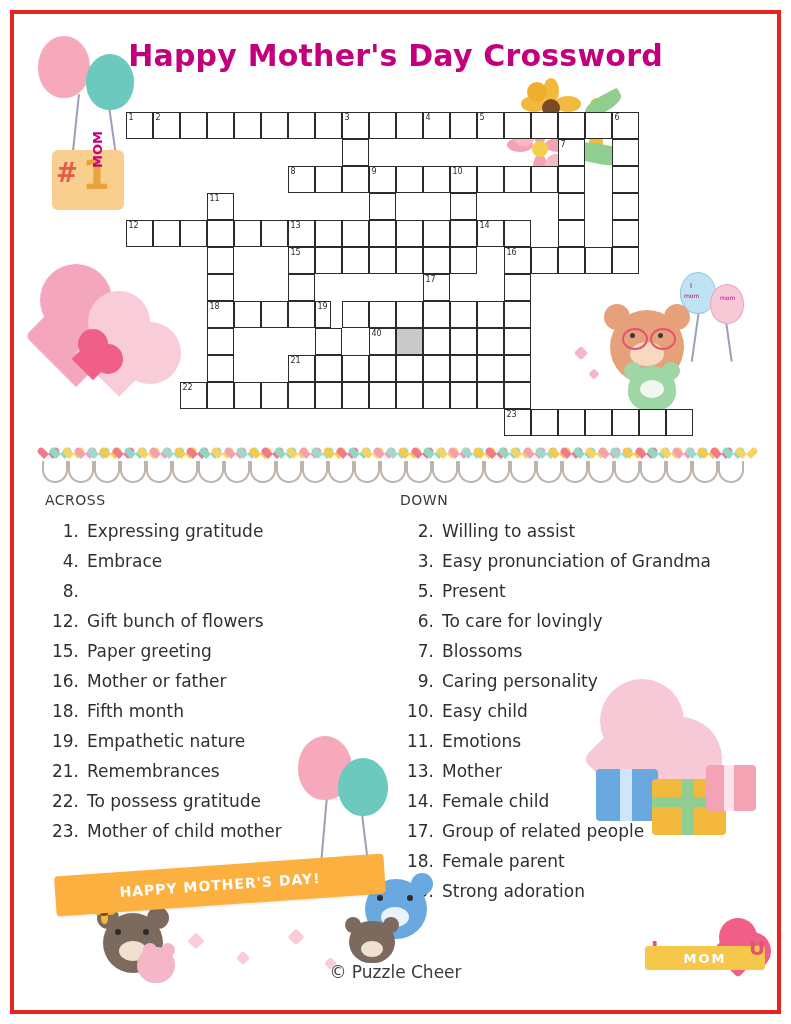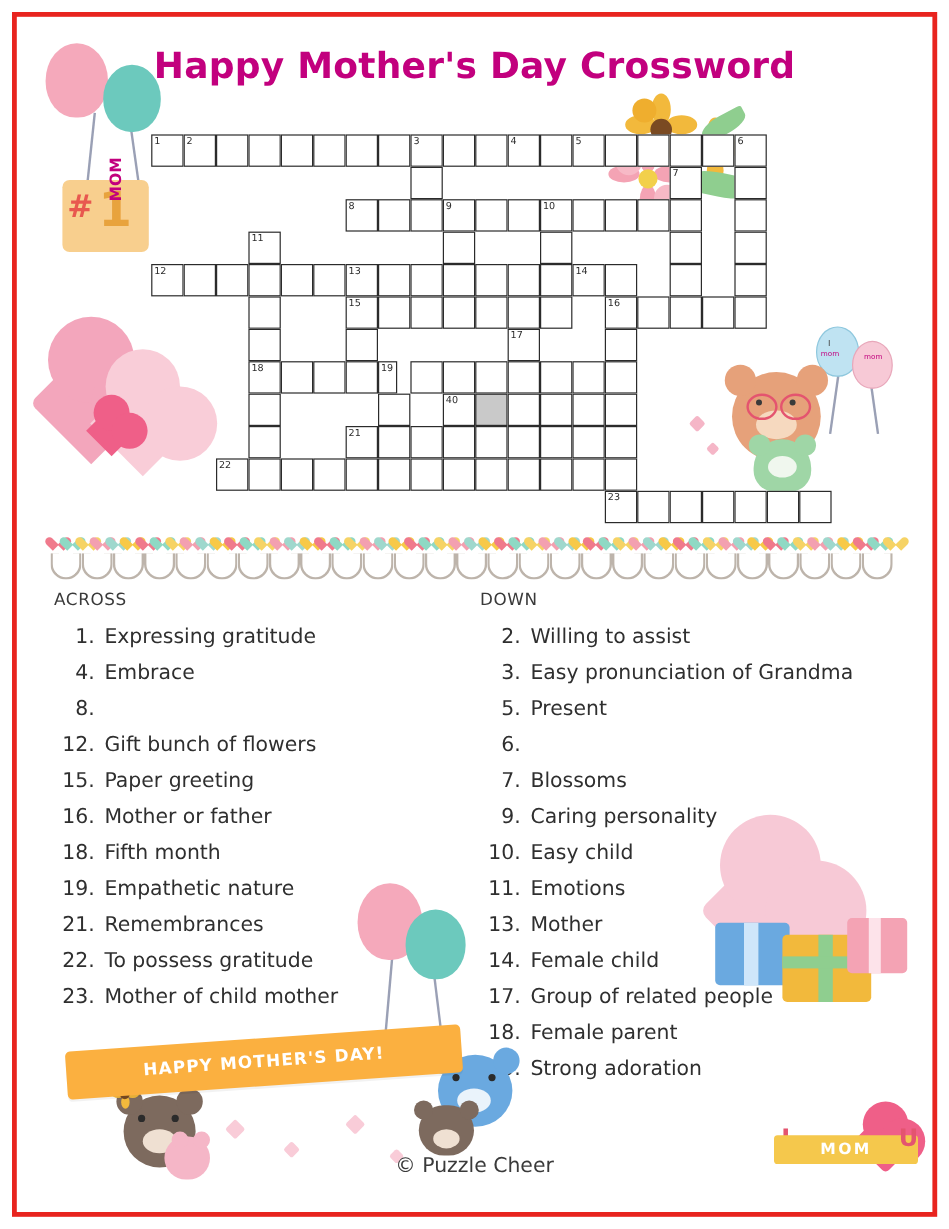--- a/index.html
+++ b/index.html
@@ -716,20 +716,21 @@
         <li class="clue-item">
           <span class="clue-num">3.</span>
           <span class="clue-text">Easy pronunciation of Grandma</span>
         </li>
         <li class="clue-item">
           <span class="clue-num">5.</span>
           <span class="clue-text">Present</span>
         </li>
         <li class="clue-item">
           <span class="clue-num">6.</span>
+          <span class="clue-text">To care for lovingly</span>
         </li>
         <li class="clue-item">
           <span class="clue-num">7.</span>
           <span class="clue-text">Blossoms</span>
         </li>
         <li class="clue-item">
           <span class="clue-num">9.</span>
           <span class="clue-text">Caring personality</span>
         </li>
         <li class="clue-item">

